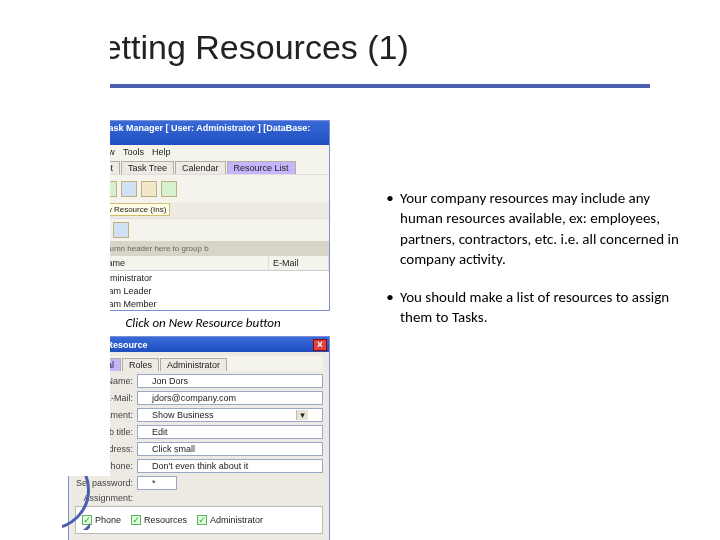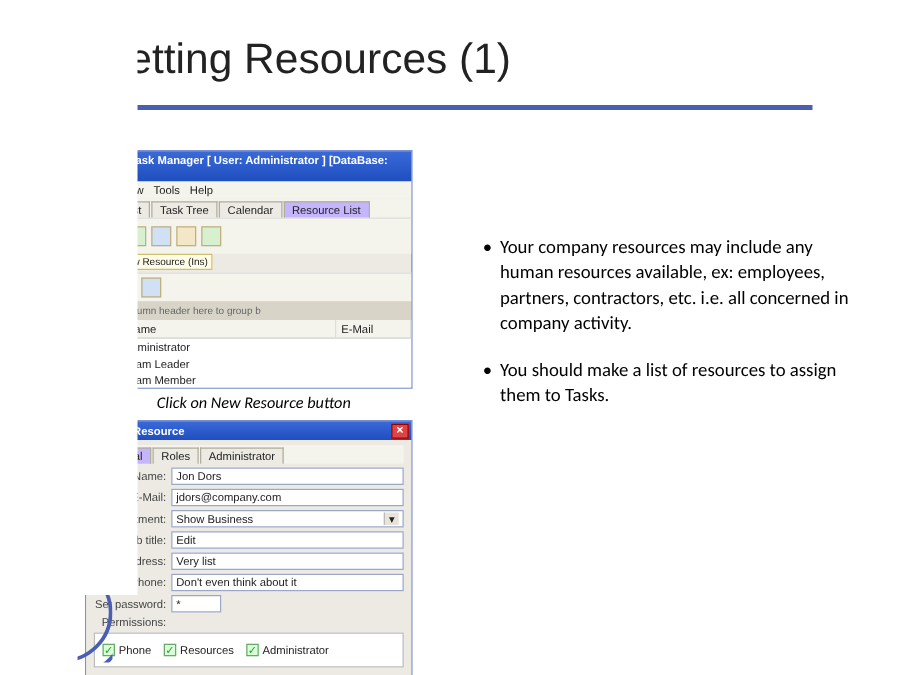--- a/index.html
+++ b/index.html
@@ -118,21 +118,21 @@
   .row { display:flex; align-items:center; padding:1px 2px; gap:4px; }
   .ck { width:9px; height:9px; border:1px solid #888; }
   .row .icon-sm { width:11px; height:11px; background:#d0e0f5; border:1px solid #89a; }
   .win2 { margin-top: 6px; width: 262px; }
   .form { padding: 4px 6px 6px; background:#eceae2; }
   .form .tabstrip { padding:2px 0 0; }
   .fr { display:flex; align-items:center; margin:3px 0; gap:4px; }
   .fr label { width:58px; text-align:right; font-size:9px; color:#444; }
   .fr .inp {
     flex:1; height:14px; background:#fff; border:1px solid #9aa7c7;
-    font-size:9px; padding:0 3px; display:flex; align-items:center;
+    font-size:9px; padding:0 14px; display:flex; align-items:center;
   }
   .fr .dd { width:12px; background:#e8e5d8; border-left:1px solid #bbb; text-align:center; }
   .perm {
     border:1px solid #bbb; background:#fff; height:28px; margin-top:3px;
     display:flex; gap:10px; align-items:center; padding:2px 6px; font-size:9px;
   }
   .perm .cb { display:inline-flex; align-items:center; gap:3px; }
   .perm .box { width:10px; height:10px; border:1px solid #6a6; background:#dfd; display:flex; align-items:center; justify-content:center; font-size:9px; color:#2a2; }
 </style>
 </head>
@@ -231,32 +231,32 @@
             <span style="flex:1">Show Business</span>
             <span class="dd">▾</span>
           </div>
         </div>
       <div class="fr">
           <label>Job title:</label>
           <div class="inp">Edit</div>
         </div>
       <div class="fr">
           <label>Address:</label>
-          <div class="inp">Very list</div>
+          <div class="inp">Click small</div>
         </div>
       <div class="fr">
           <label>Phone:</label>
           <div class="inp">Don't even think about it</div>
         </div>
       <div class="fr">
           <label>Set password:</label>
           <div class="inp" style="flex:0 0 40px">*</div>
         </div>
       <div class="fr">
-          <label>Permissions:</label>
+          <label>Assignment:</label>
         </div>
       <div class="perm">
         <span class="cb">
             <span class="box">✓</span>
             <span>Phone</span>
           </span>
         <span class="cb">
             <span class="box">✓</span>
             <span>Resources</span>
           </span>

